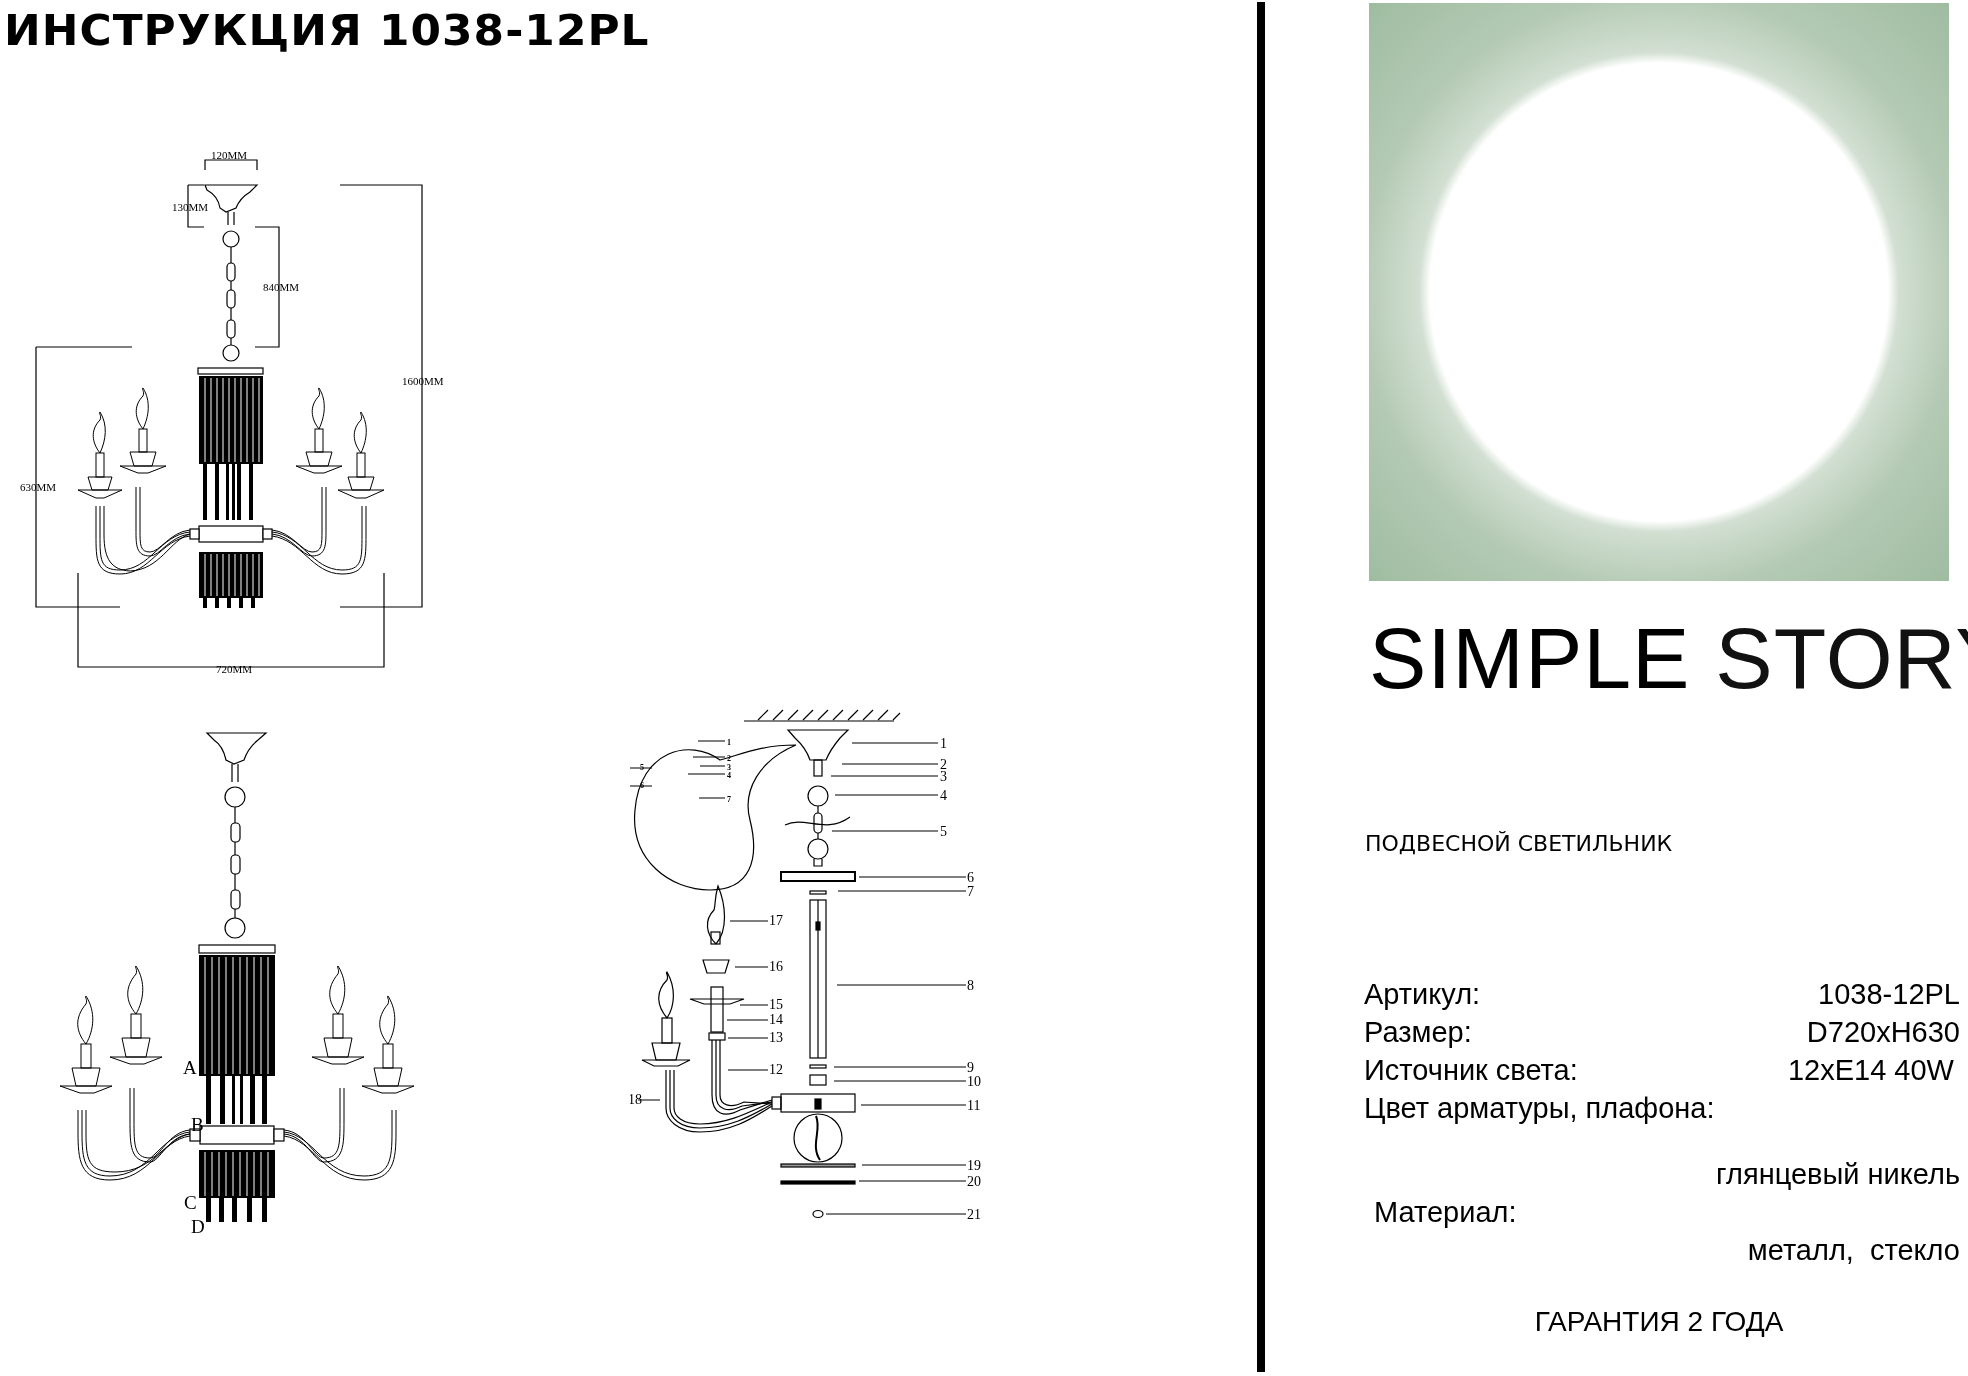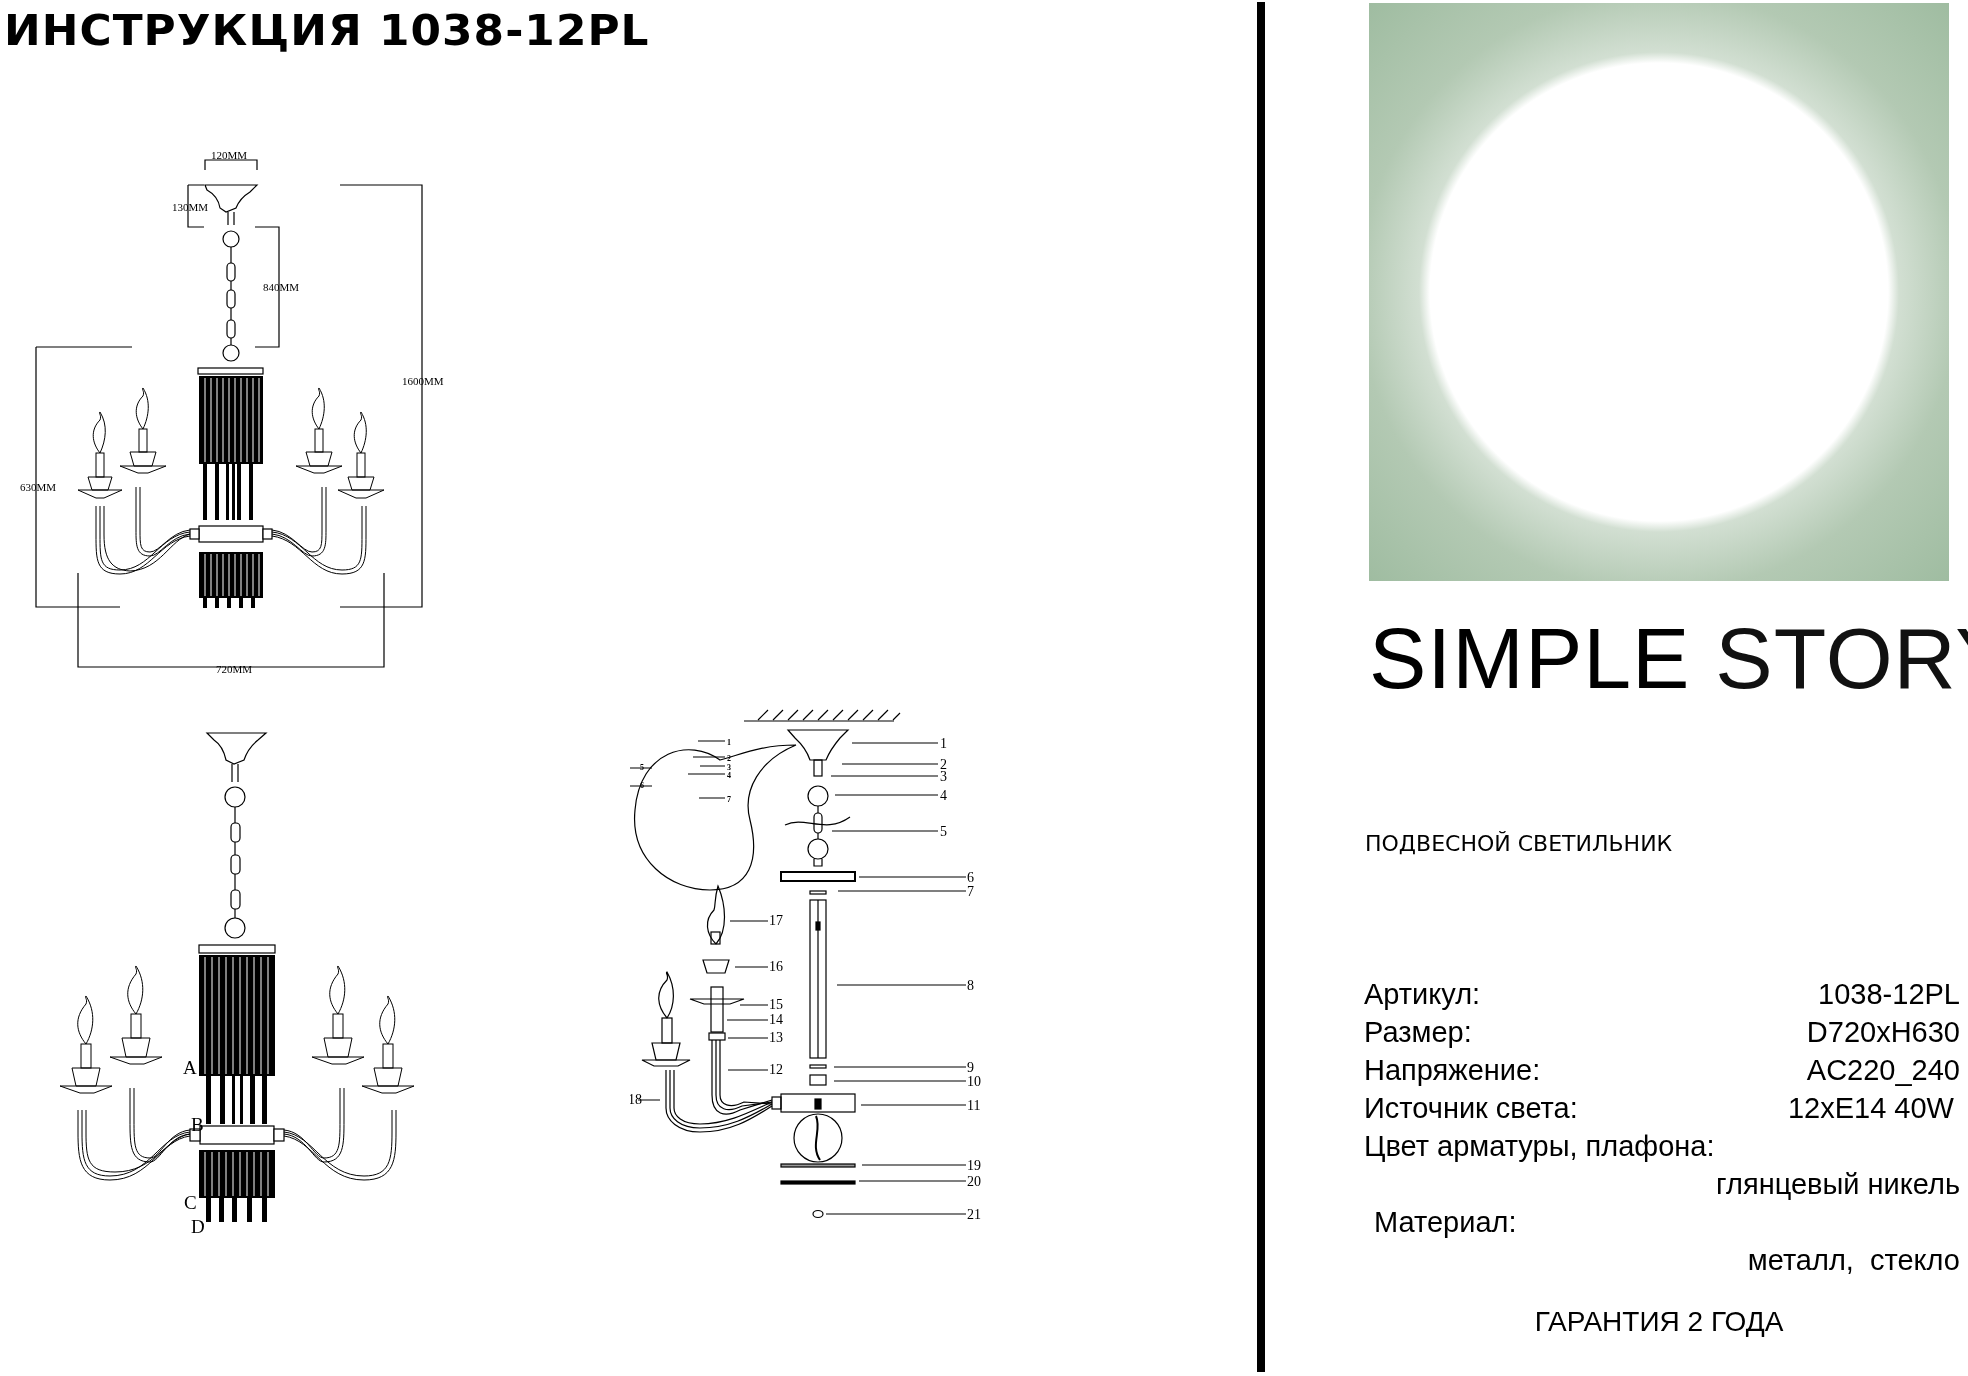--- a/index.html
+++ b/index.html
@@ -10,21 +10,21 @@
   #brand-panel{left:1369px;top:3px;width:580px;height:578px;
     background:radial-gradient(circle at 50% 50%, #ffffff 0px, #ffffff 229px, #d2dfd2 240px, #b3c9b3 300px, #9dbb9f 420px);}
   #brand-name{left:1369px;top:608px;width:580px;text-align:center;font-size:86px;line-height:100px;white-space:nowrap;letter-spacing:1px;}
   #brand-name .b1{font-weight:400;}
   #brand-name .b2{font-weight:300;color:#111;}
   #product-type{left:1365px;top:824px;font-family:"DejaVu Sans",sans-serif;font-weight:400;font-size:22px;line-height:40px;white-space:nowrap;}
   #specs{left:1364px;top:975px;width:596px;font-size:29px;line-height:38px;}
   .spec-row{display:flex;justify-content:space-between;white-space:nowrap;}
   .spec-row .v{text-align:right;}
   .spec-full{white-space:nowrap;}
-  .spec-right{text-align:right;white-space:nowrap;}
+  .spec-right{text-align:right;white-space:nowrap;margin-top:28px;}
   .spec-indent{padding-left:10px;flex-direction:column;}
   #footer{left:1369px;top:1306px;width:580px;text-align:center;font-size:28px;line-height:32px;}
   svg text{font-family:"Liberation Serif",serif;}
 </style>
 </head>
 <body>
 
 <div id="doc-title" class="abs">ИНСТРУКЦИЯ 1038-12PL</div>
 
 <svg class="abs" style="left:0;top:140px" width="460" height="540" viewBox="0 0 460 540">
@@ -300,24 +300,20 @@
 <div id="specs" class="abs">
   <div class="spec-row">
     <span>Артикул:</span>
     <span class="v">1038-12PL</span>
   </div>
   <div class="spec-row">
     <span>Размер:</span>
     <span class="v">D720xH630</span>
   </div>
   <div class="spec-row">
-    <span>Напряжение:</span>
-    <span class="v">AC220_240</span>
-  </div>
-  <div class="spec-row">
     <span>Источник света:</span>
     <span class="v" style="padding-right:6px">12xE14 40W</span>
   </div>
   <div class="spec-full">Цвет арматуры, плафона:</div>
   <div class="spec-right">глянцевый никель</div>
   <div class="spec-row spec-indent">
     <span>Материал:</span>
     <span class="v" style="white-space:pre">металл,  стекло</span>
   </div>
 </div>

